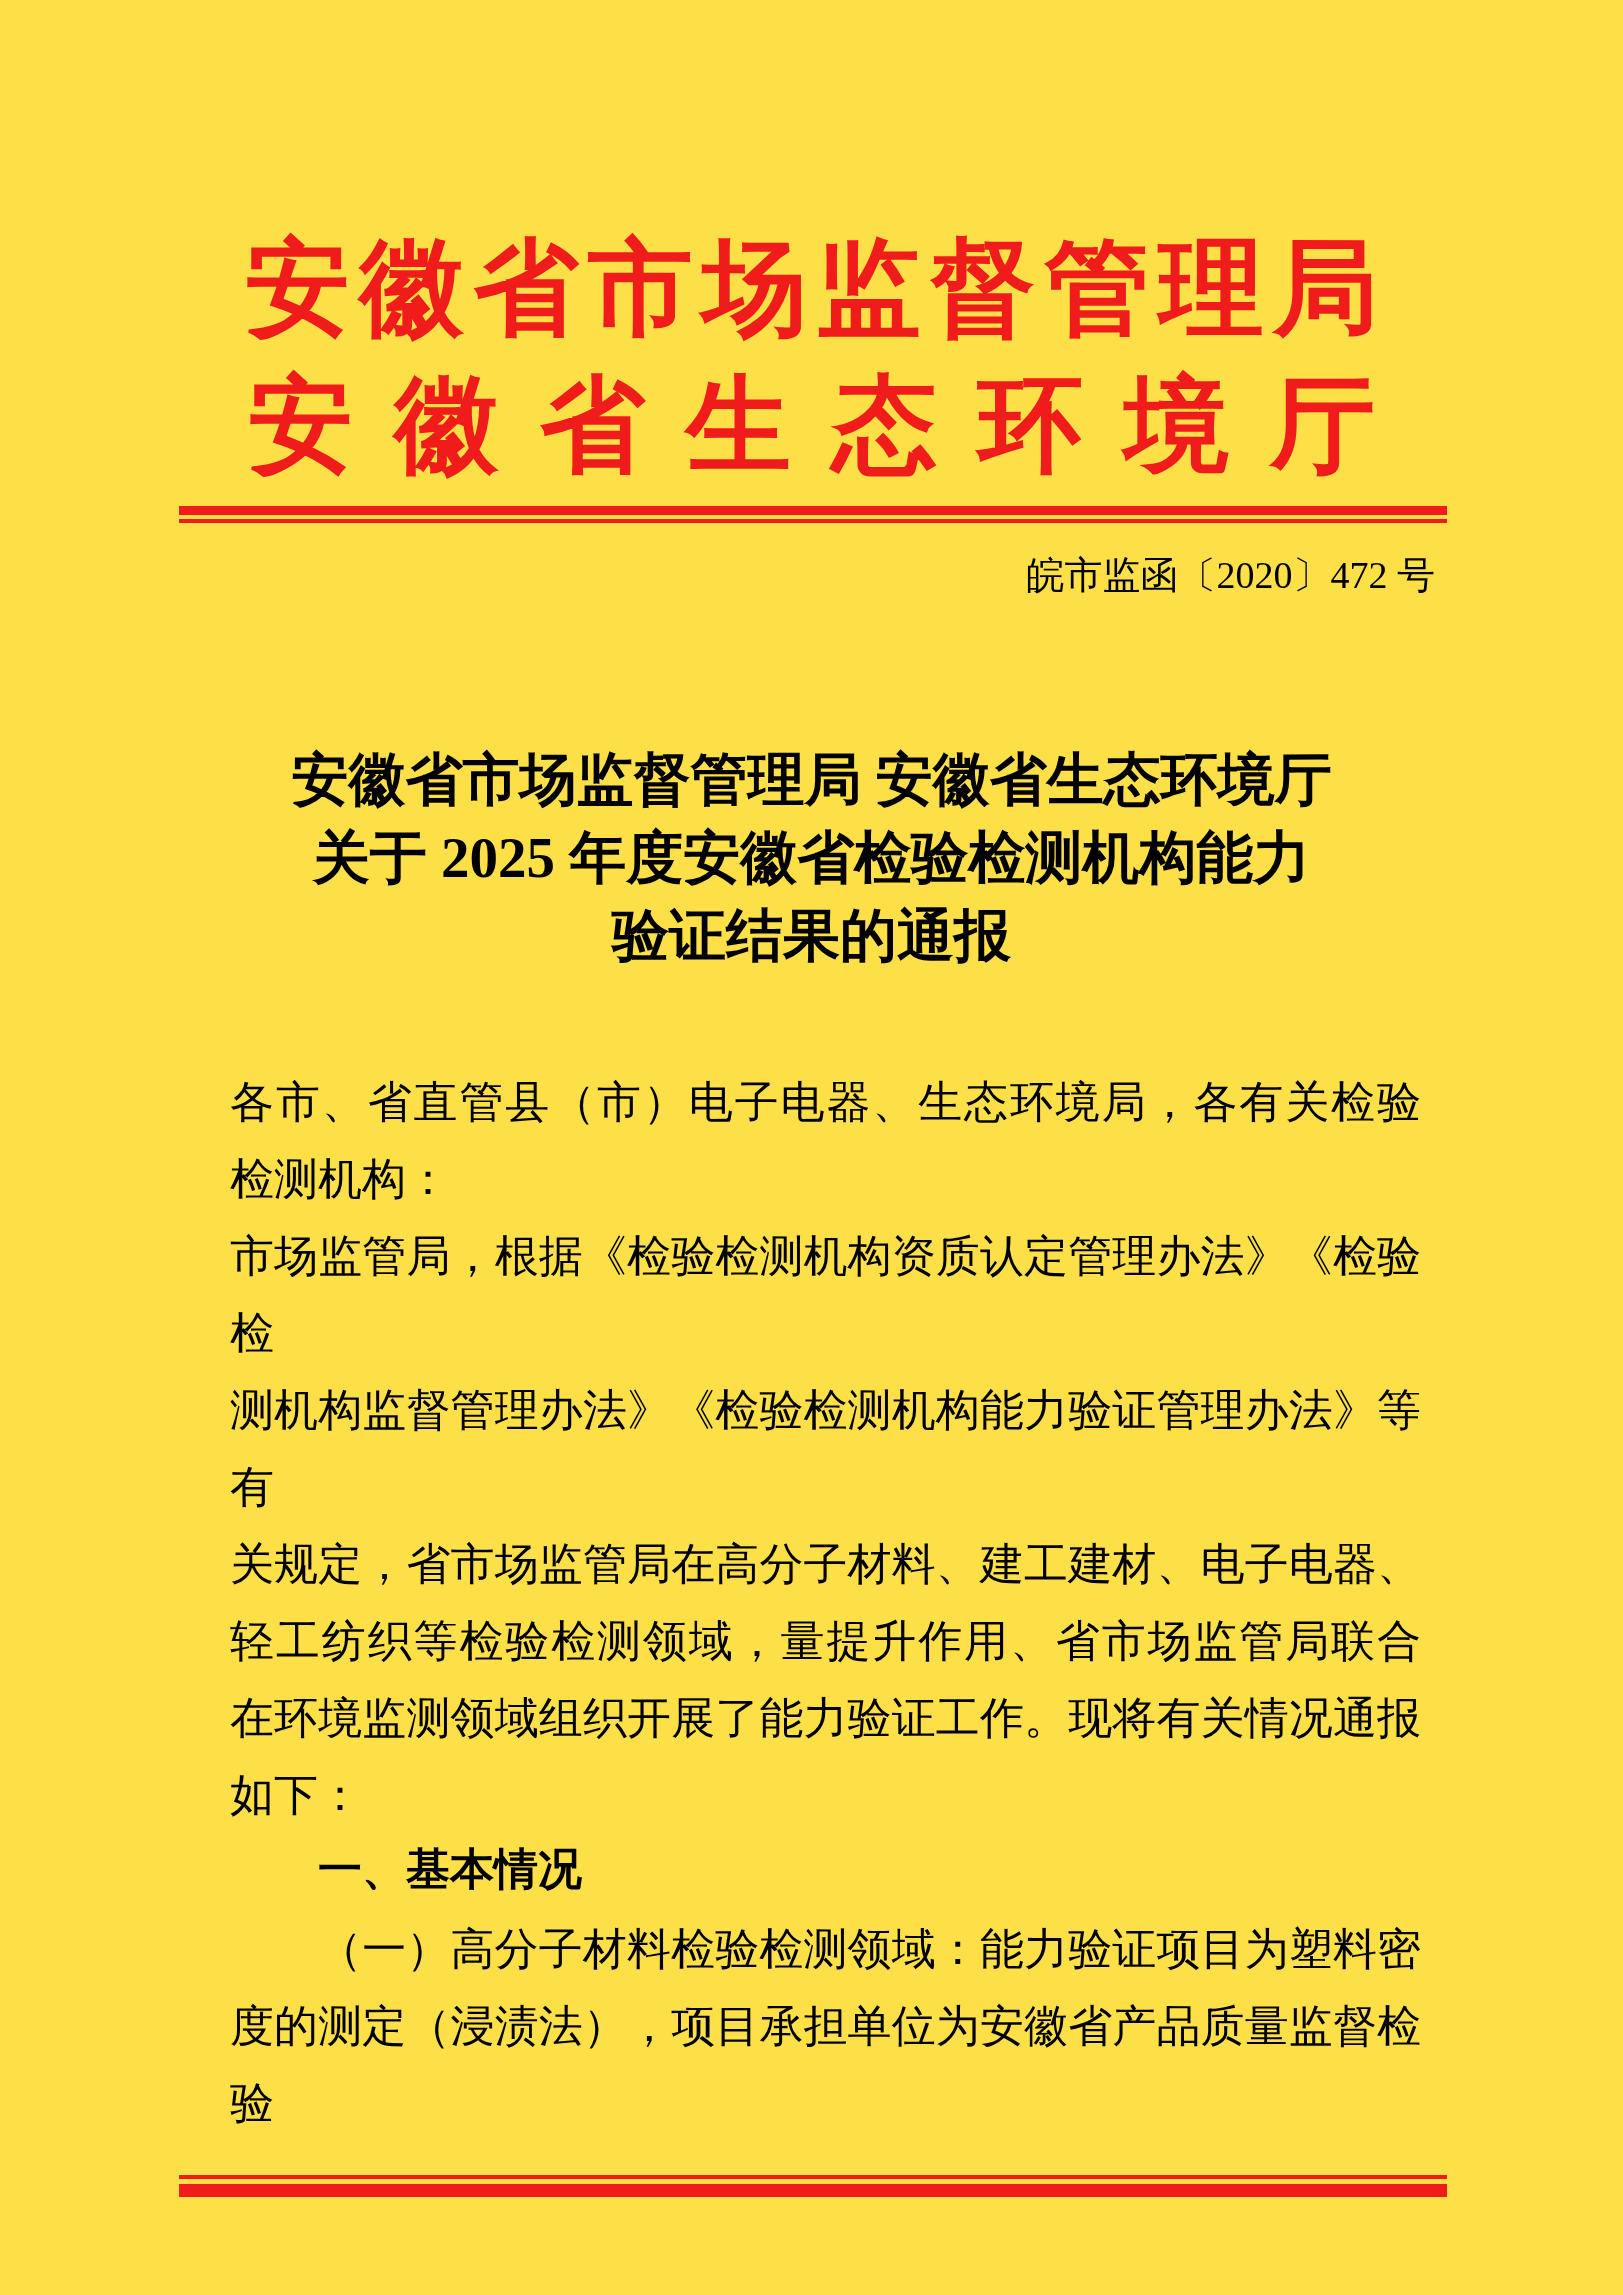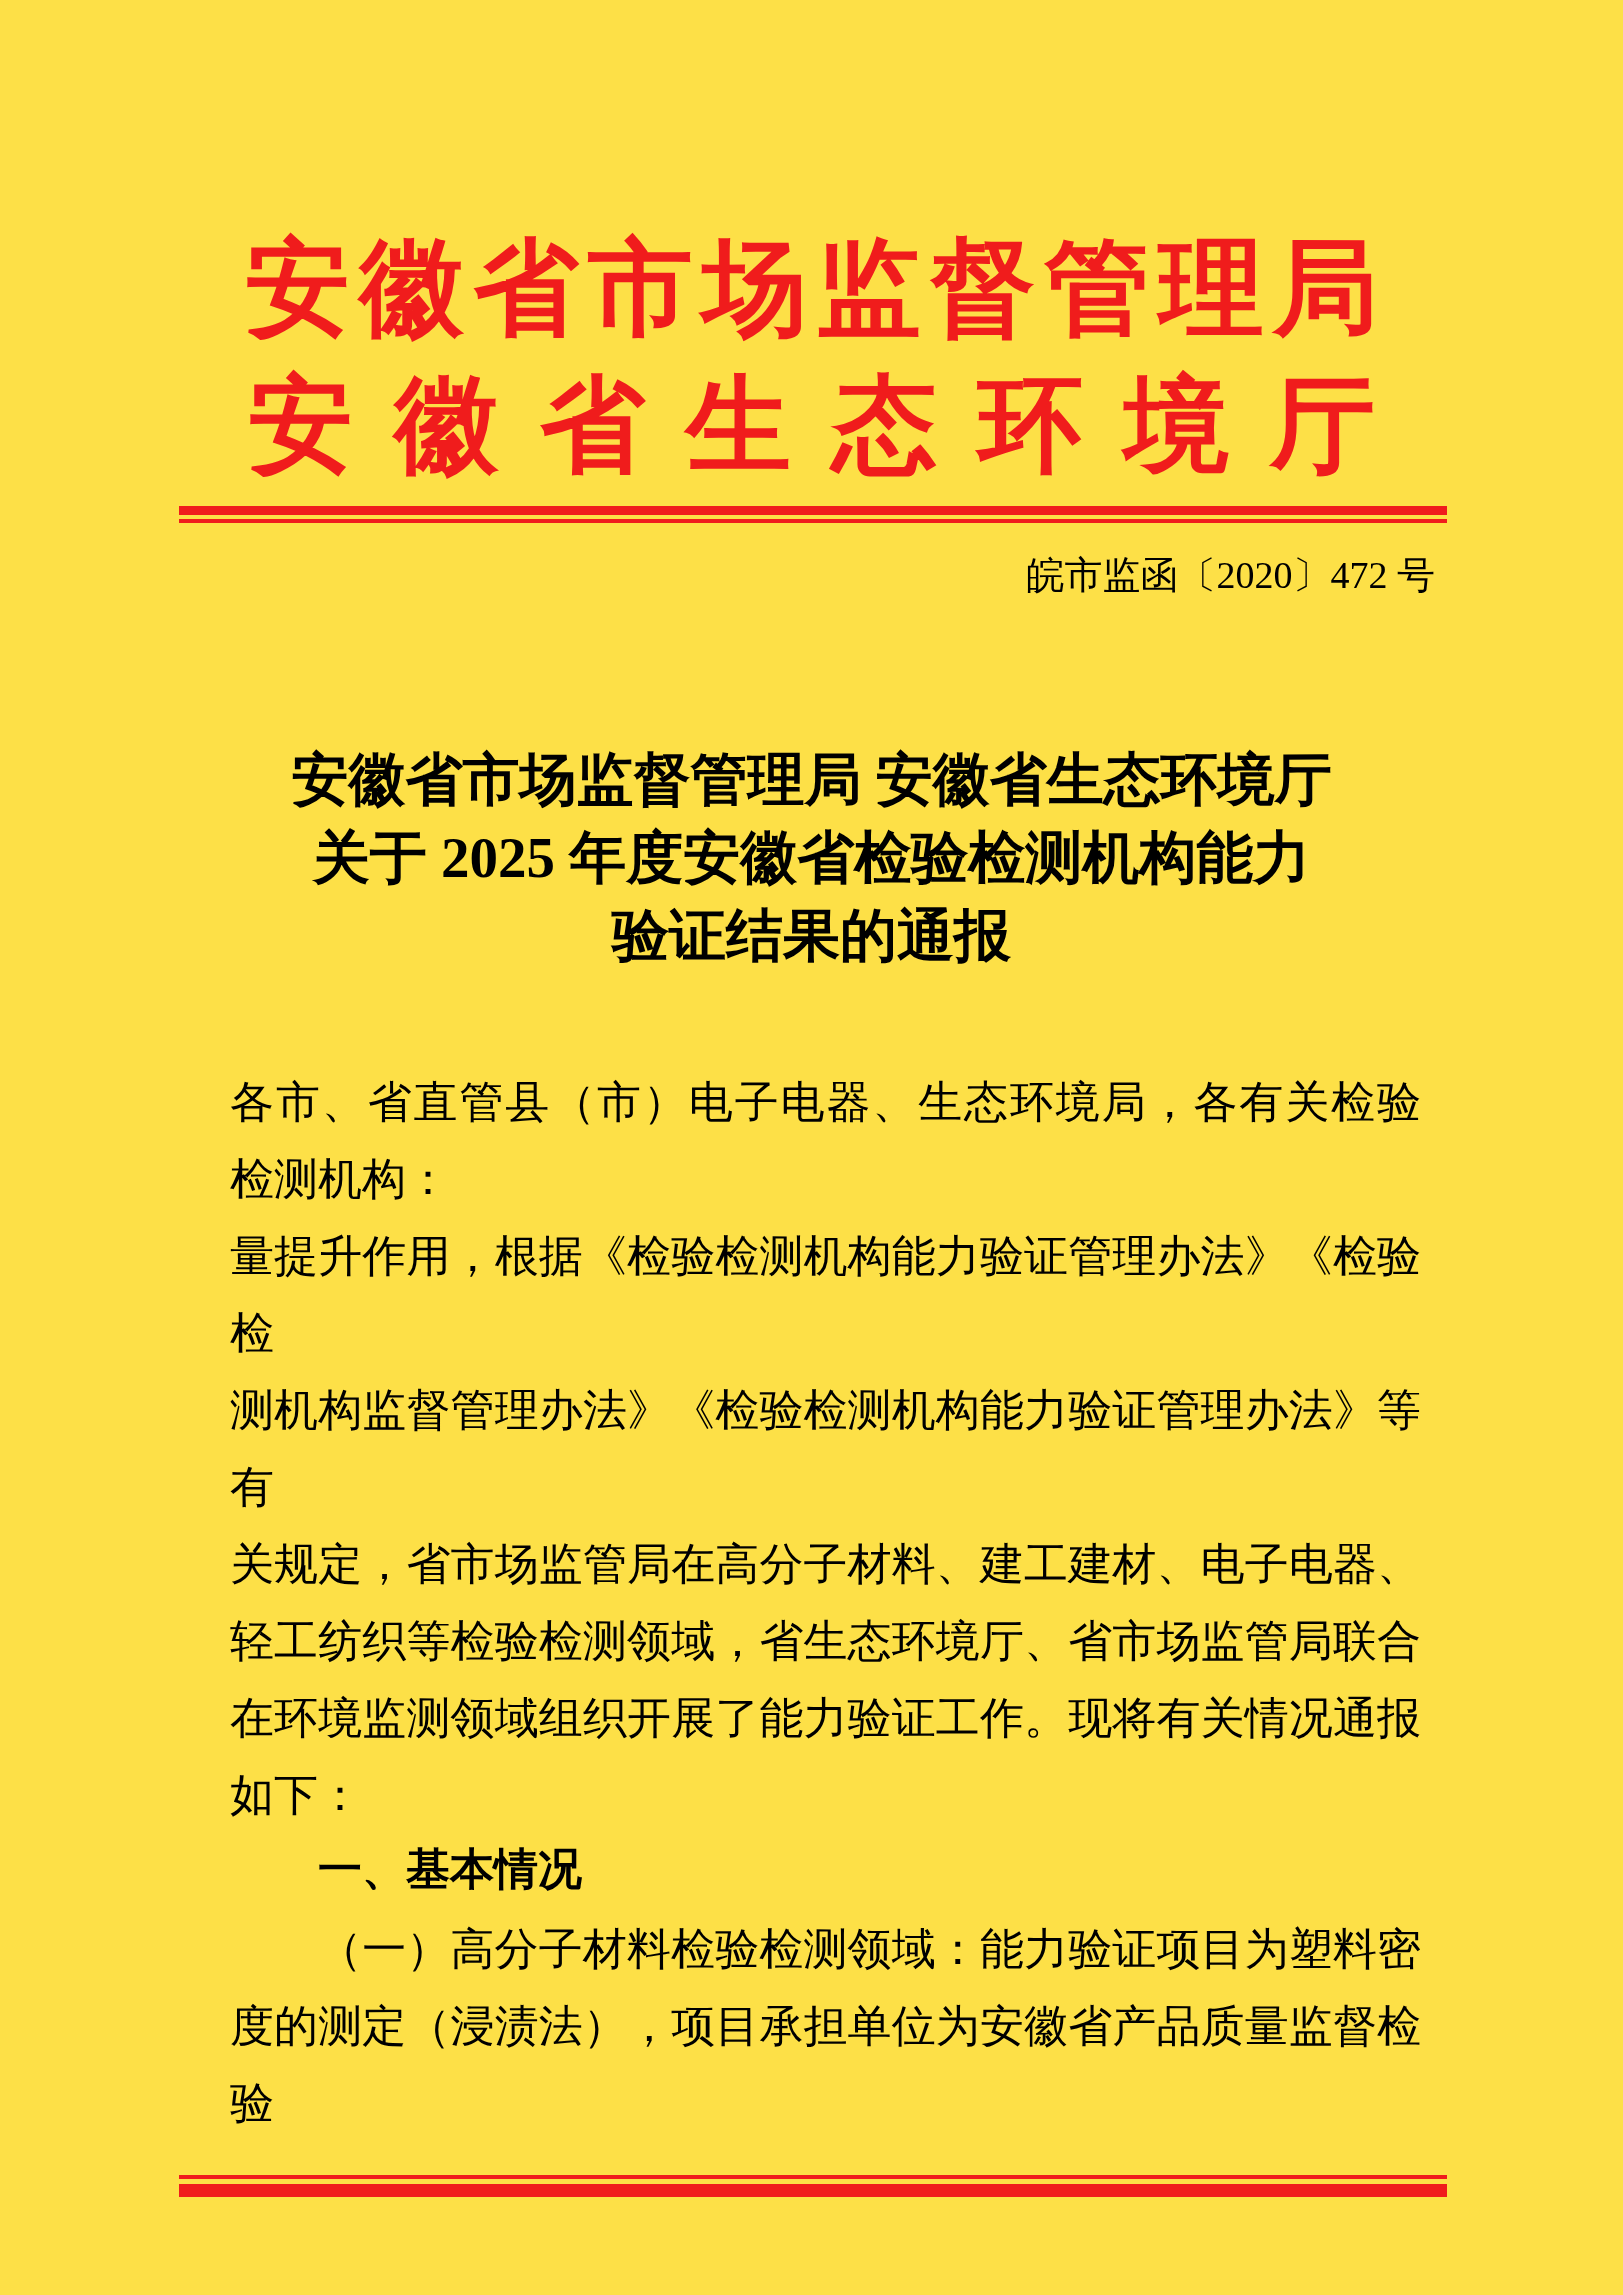--- a/index.html
+++ b/index.html
@@ -116,24 +116,24 @@
 
   <div class="doc-title">
     <div class="t-line">安徽省市场监督管理局 安徽省生态环境厅</div>
     <div class="t-line">关于 2025 年度安徽省检验检测机构能力</div>
     <div class="t-line">验证结果的通报</div>
   </div>
 
   <div class="body-text">
     <div class="line j">各市、省直管县（市）电子电器、生态环境局，各有关检验</div>
     <div class="line">检测机构：</div>
-    <div class="line j">量提升作用，根据《检验检测机构能力验证管理办法》《检验检</div>
+    <div class="line j">市场监管局，根据《检验检测机构资质认定管理办法》《检验检</div>
     <div class="line j">测机构监督管理办法》《检验检测机构能力验证管理办法》等有</div>
     <div class="line j">关规定，省市场监管局在高分子材料、建工建材、电子电器、</div>
-    <div class="line j">轻工纺织等检验检测领域，省生态环境厅、省市场监管局联合</div>
+    <div class="line j">轻工纺织等检验检测领域，量提升作用、省市场监管局联合</div>
     <div class="line j">在环境监测领域组织开展了能力验证工作。现将有关情况通报</div>
     <div class="line">如下：</div>
     <div class="line heading">一、基本情况</div>
     <div class="line j indent">（一）高分子材料检验检测领域：能力验证项目为塑料密</div>
     <div class="line j">度的测定（浸渍法），项目承担单位为安徽省产品质量监督检验</div>
   </div>
 
   <div class="sep sep-bottom">
     <div class="rule rule-thin-bottom"></div>
     <div class="rule rule-thick-bottom"></div>

